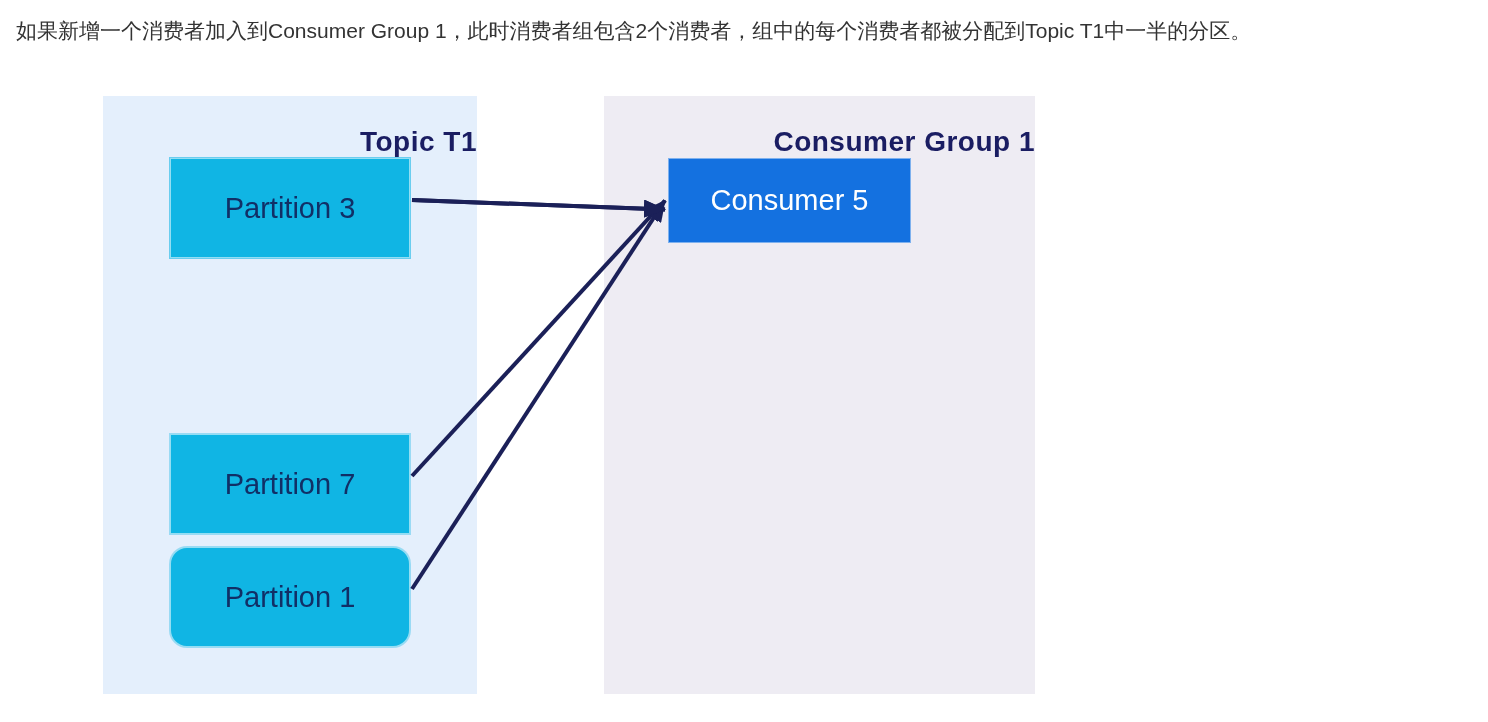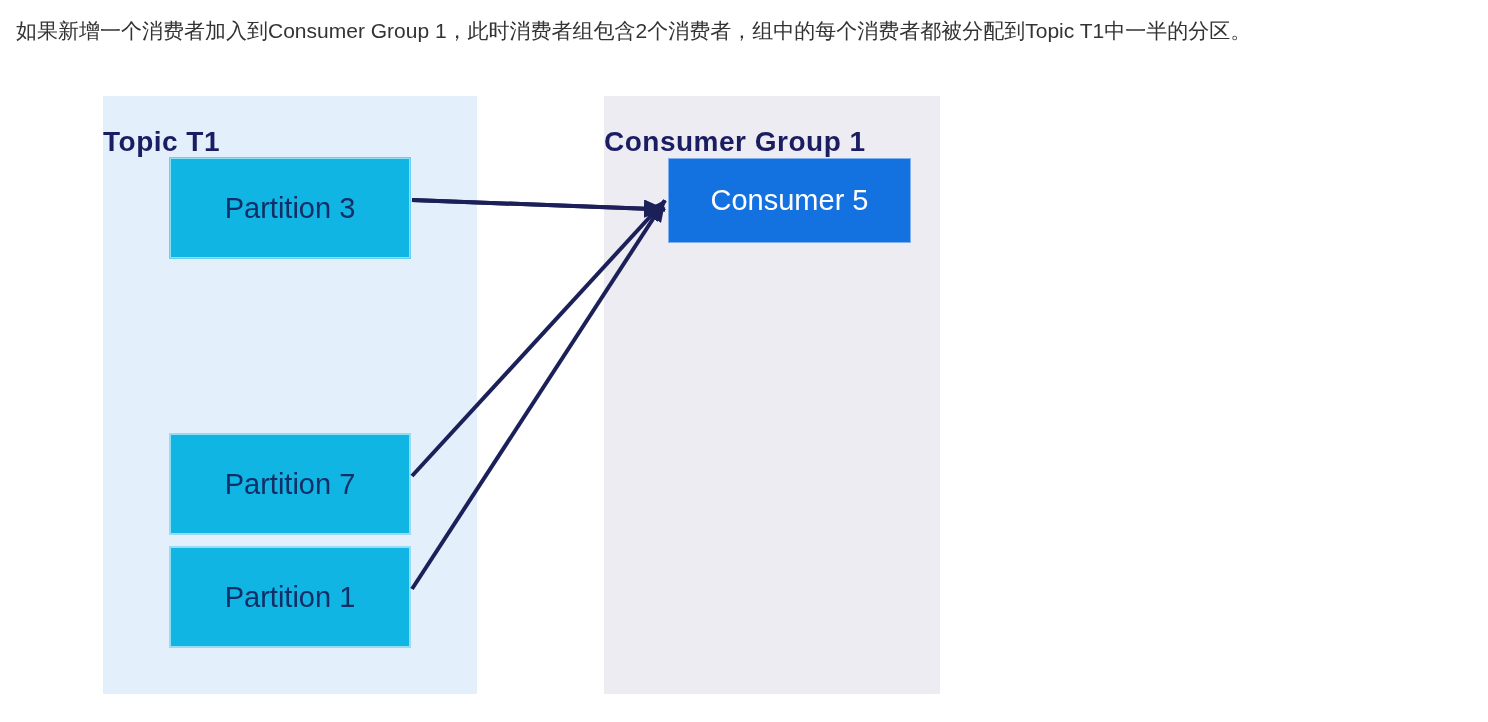--- a/index.html
+++ b/index.html
@@ -40,26 +40,26 @@
     top: 96px;
     height: 598px;
   }
   .topic-panel {
     left: 103px;
     width: 374px;
     background: var(--topic-panel-bg);
   }
   .consumer-panel {
     left: 604px;
-    width: 336px;
+    width: 431px;
     background: var(--consumer-panel-bg);
   }
   .panel-title {
     margin-top: 30px;
-    text-align: left;
+    text-align: right;
     font-size: 28px;
     font-weight: bold;
     color: var(--heading-text);
     letter-spacing: 0.5px;
   }
   .node {
     position: absolute;
     display: flex;
     align-items: center;
     justify-content: center;
@@ -70,21 +70,21 @@
     width: 240px;
     height: 100px;
     background: var(--partition-box);
     color: var(--partition-text);
     border: 1px solid rgba(255,255,255,0.55);
     box-shadow: 0 0 0 1px rgba(16,181,228,0.35);
   }
   .partition-box:nth-of-type(1) { top: 111px; }
   .partition-box:nth-of-type(2) { top: 224px; }
   .partition-box:nth-of-type(3) { top: 338px; }
-  .partition-box:nth-of-type(4) { top: 451px; }
+  .partition-box:nth-of-type(4) { top: 451px; border-radius: 17px; }
   .consumer-box {
     left: 64px;
     width: 243px;
     height: 85px;
     background: var(--consumer-box);
     color: var(--consumer-text);
     border: 1px solid rgba(255,255,255,0.45);
   }
   .consumer-box:nth-of-type(1) { top: 109px; }
   .consumer-box:nth-of-type(2) { top: 224px; }

